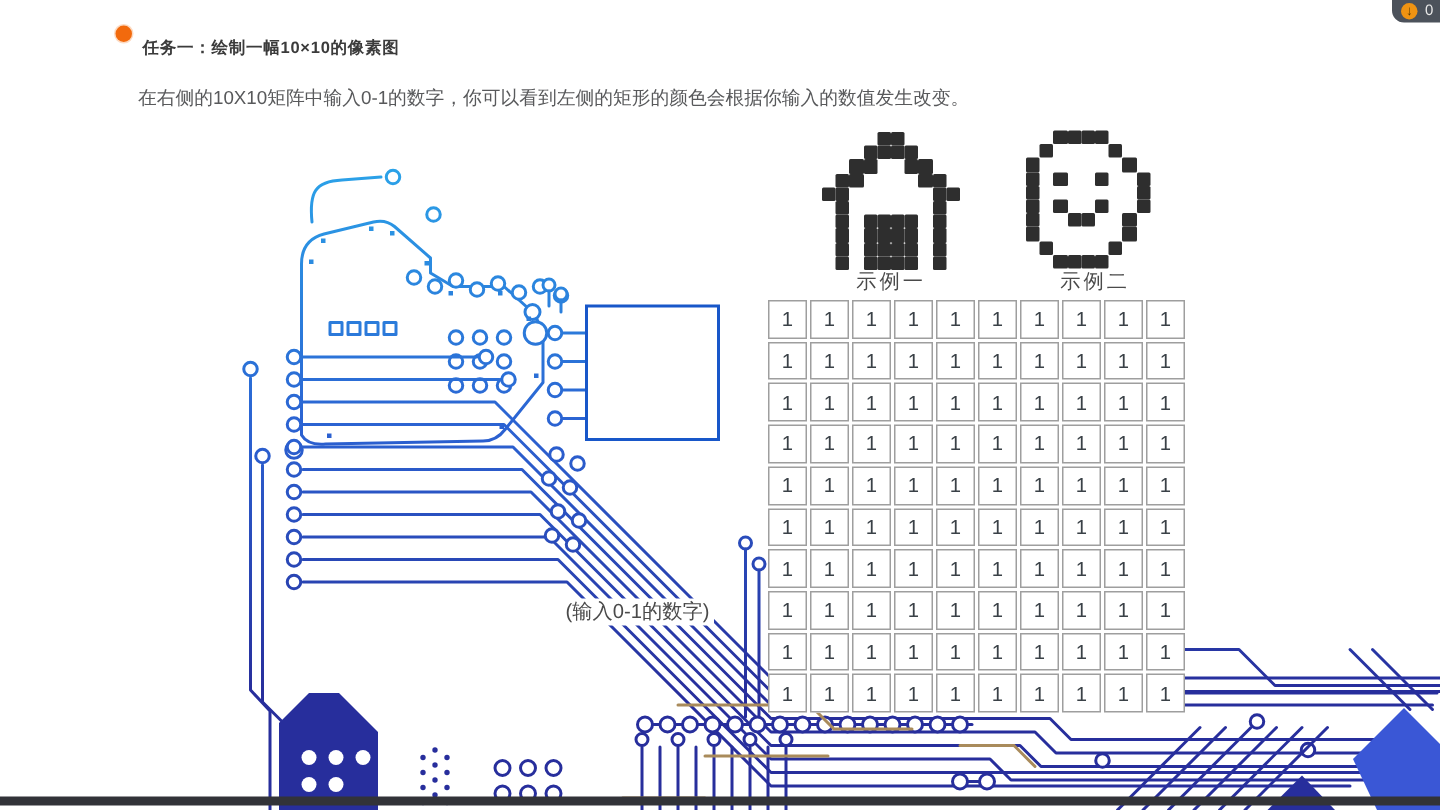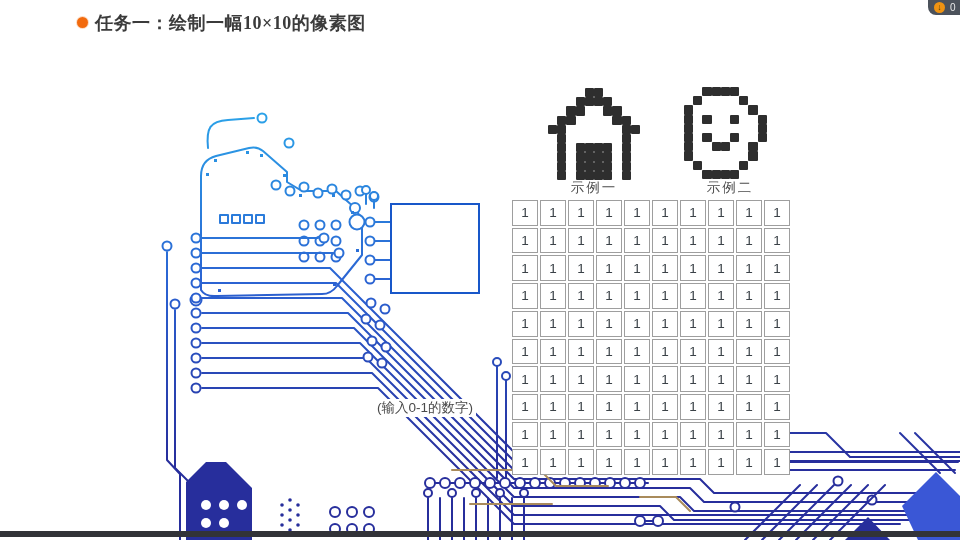--- a/index.html
+++ b/index.html
@@ -3,22 +3,22 @@
 <meta charset="utf-8">
 <style>
   html,body{margin:0;padding:0;background:#fff;}
   #stage{position:relative;width:960px;height:540px;overflow:hidden;background:#fff;
          font-family:"Liberation Sans", sans-serif;}
   
   #pcb{position:absolute;left:0;top:0;z-index:0;}
   
   .bullet{position:absolute;left:77px;top:17px;width:11px;height:11px;border-radius:50%;
           background:var(--accent-orange);box-shadow:0 0 0 1px rgba(242,106,13,.25);z-index:5;}
-  .title{position:absolute;left:95px;top:11px;font-size:18px;font-weight:bold;color:#3b3b3b;
-         letter-spacing:.5px;z-index:5;font-family:Liberation Serif, serif;}
+  .title{position:absolute;left:95px;top:24px;font-size:11px;font-weight:bold;color:#3b3b3b;
+         letter-spacing:.5px;z-index:5;}
   .subtitle{position:absolute;left:92px;top:57px;font-size:12.5px;color:#58595b;z-index:5;}
   
   .pill{position:absolute;left:928px;top:0;width:60px;height:15px;background:var(--pill-bg);
         border-radius:0 0 0 8px;display:flex;align-items:center;padding-left:6px;gap:5px;
         box-sizing:border-box;z-index:6;cursor:pointer;}
   .pill .dl{width:11px;height:11px;border-radius:50%;background:var(--pill-icon);color:#5a3c00;
         font-size:9px;line-height:11px;text-align:center;font-weight:bold;}
   .pill .cnt{color:#e8e8e8;font-size:10px;line-height:15px;}
   
   .pixel-grid{position:absolute;display:grid;grid-template-columns:repeat(10,9.2px);
@@ -250,20 +250,21 @@
     <g stroke="#a98b5b" fill="none" stroke-width="2" stroke-linecap="round">
       <path d="M452,470 L540,470 L556,486 L608,486"></path>
       <path d="M470,504 L552,504"></path>
       <path d="M640,497 L676,497 L690,511"></path>
       <path d="M415,532 L470,532"></path>
     </g>
   </svg>
 
   <span class="bullet"></span>
   <div class="title">任务一：绘制一幅10×10的像素图</div>
+  <div class="subtitle">在右侧的10X10矩阵中输入0-1的数字，你可以看到左侧的矩形的颜色会根据你输入的数值发生改变。</div>
 
   <div class="pill">
     <span class="dl">↓</span>
     <span class="cnt">0</span>
   </div>
 
   <div id="house" class="pixel-grid">
       <div class="px"></div>
       <div class="px"></div>
       <div class="px"></div>

